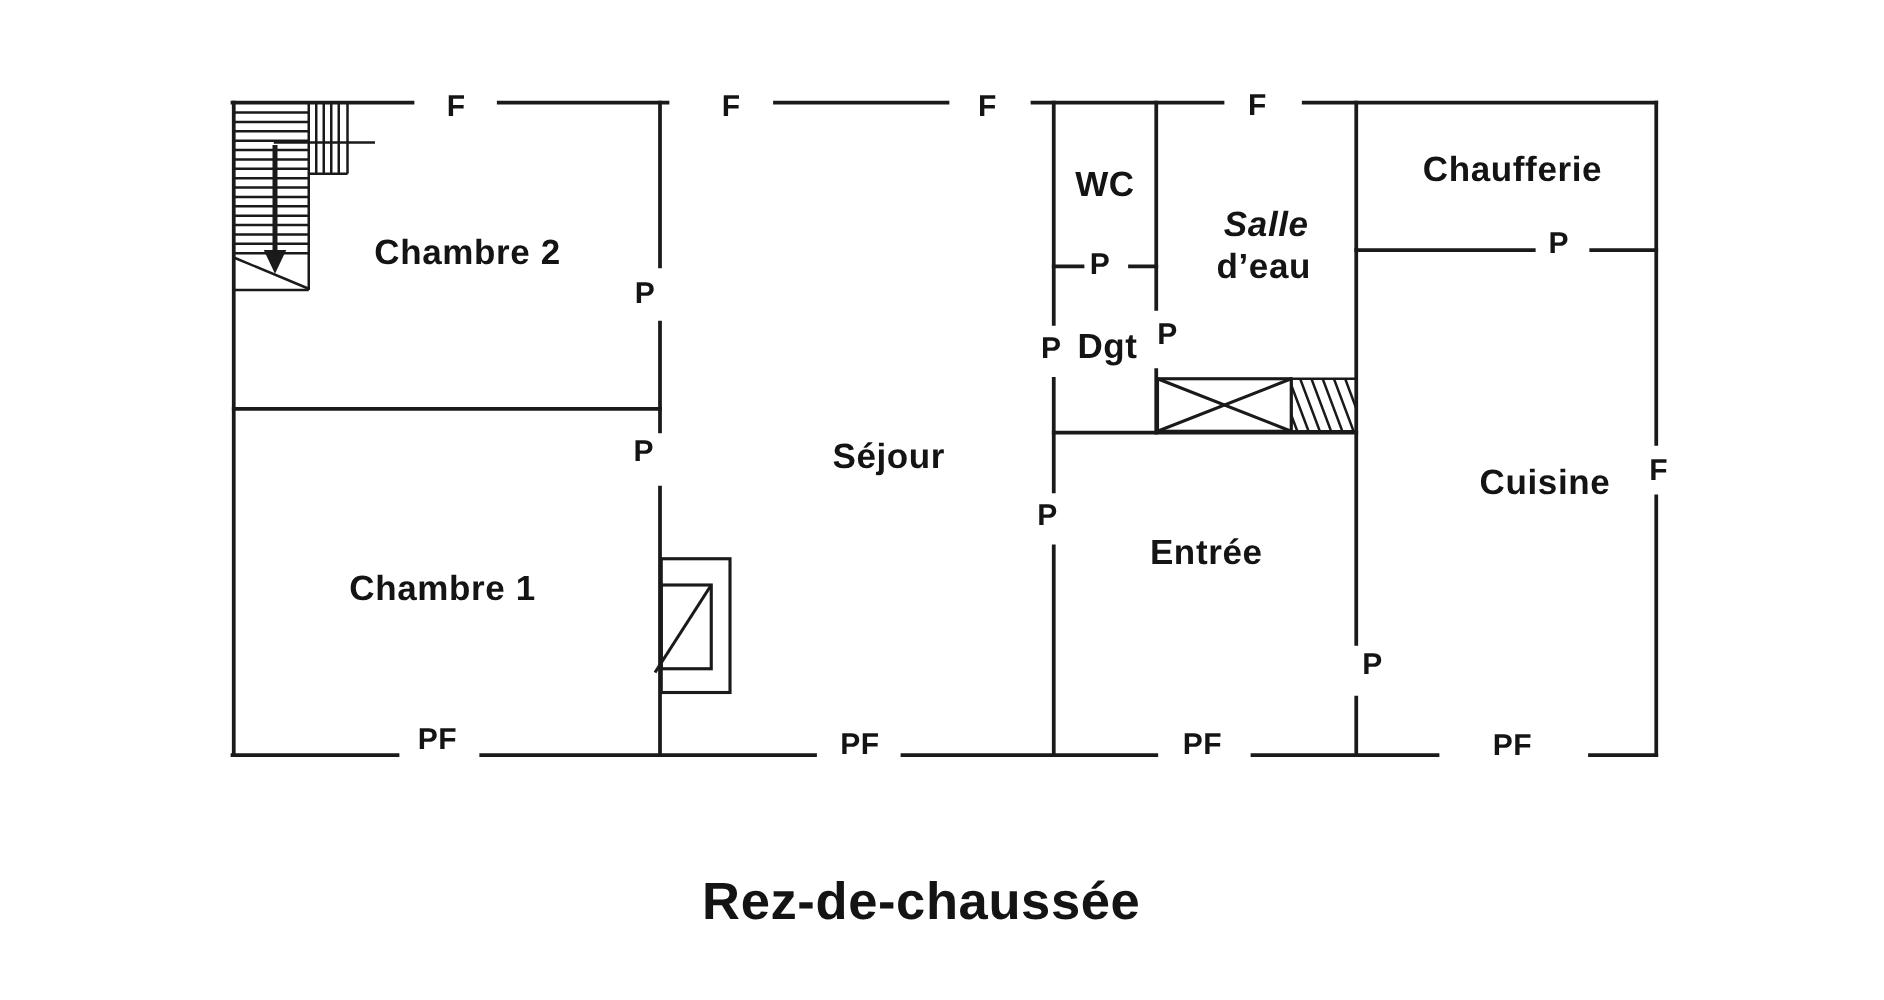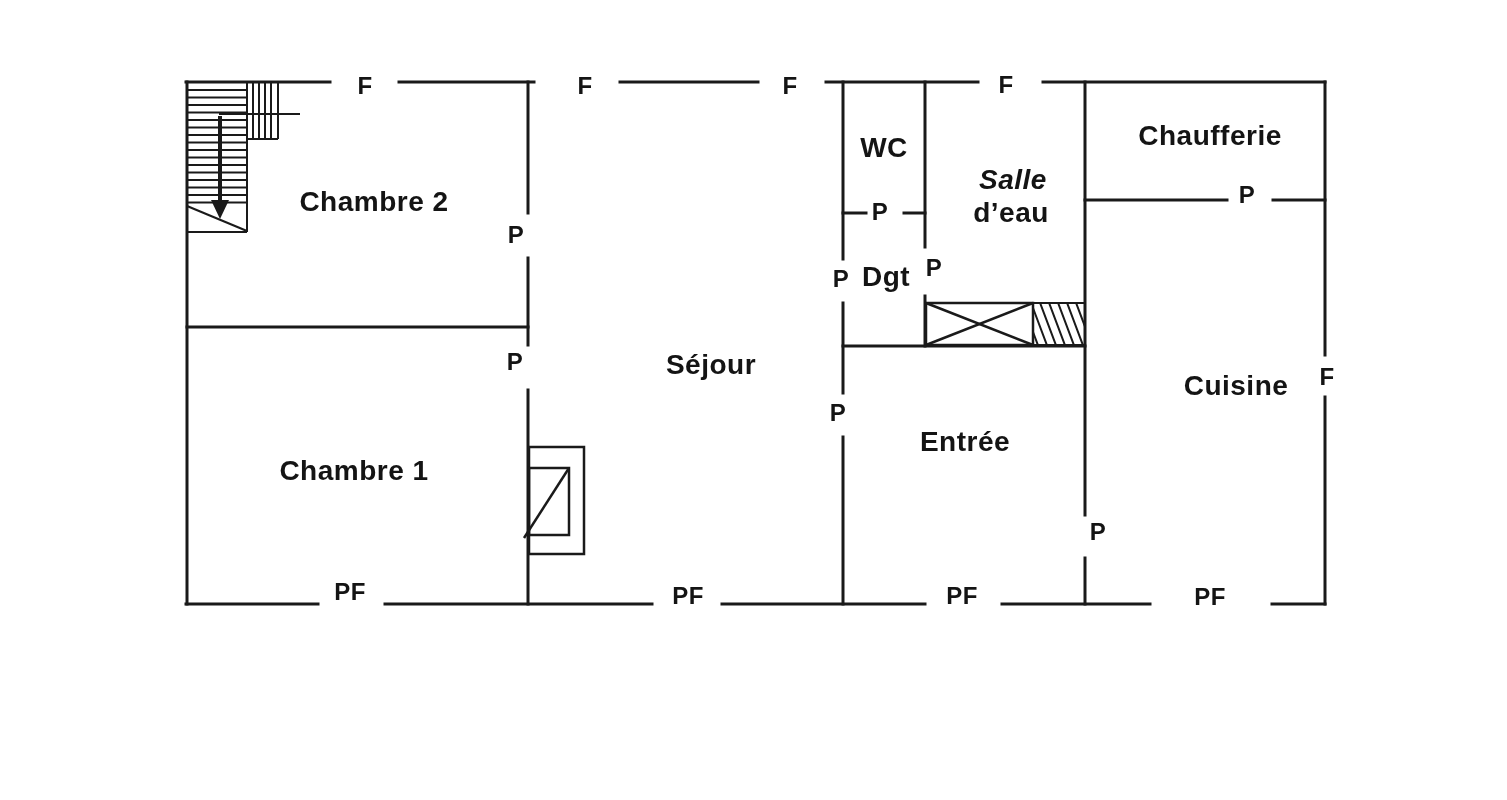--- a/index.html
+++ b/index.html
@@ -124,14 +124,15 @@
   <div class="lbl open" style="left:934px;top:268px;">P</div>
   <div class="lbl open" style="left:838px;top:413px;">P</div>
   <div class="lbl open" style="left:1247px;top:195px;">P</div>
   <div class="lbl open" style="left:1098px;top:532px;">P</div>
 
   <div class="lbl open" style="left:350px;top:592px;">PF</div>
   <div class="lbl open" style="left:688px;top:596px;">PF</div>
   <div class="lbl open" style="left:962px;top:596px;">PF</div>
   <div class="lbl open" style="left:1210px;top:597px;">PF</div>
 
+  <div class="lbl page-title" style="left:737px;top:721px;">Rez-de-chaussée</div>
 
 </div>
 
 </body></html>

